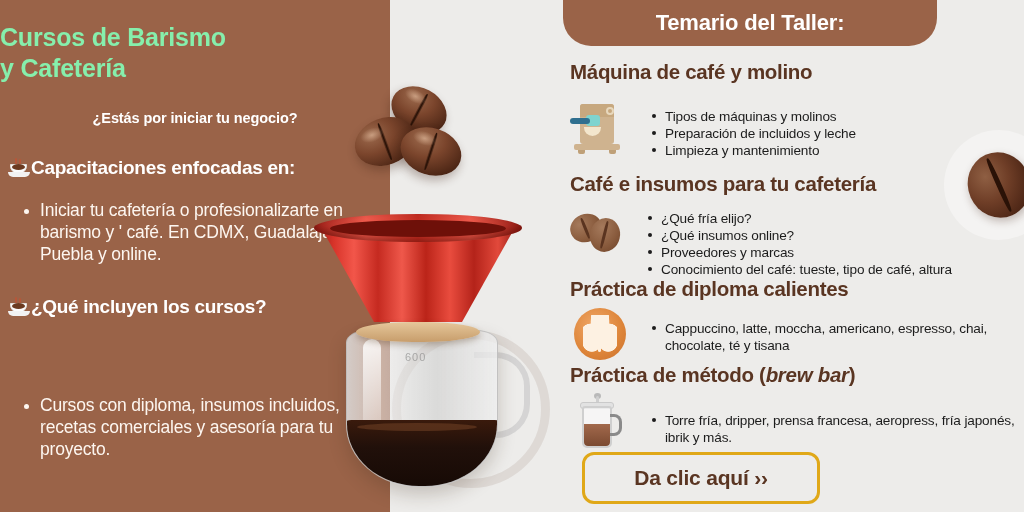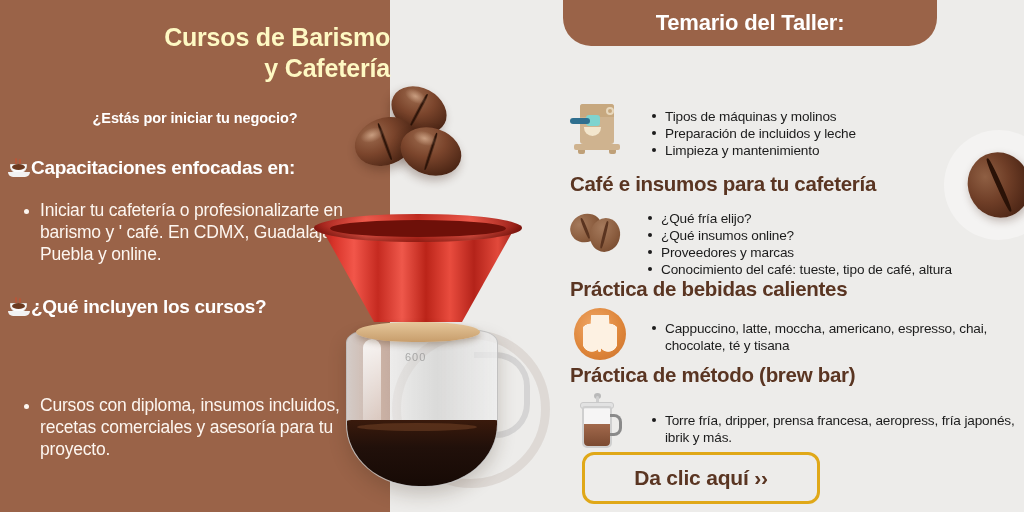--- a/index.html
+++ b/index.html
@@ -11,21 +11,21 @@
   .canvas{position:relative;width:1024px;height:512px;background:#edecea;overflow:hidden;}
 
   
   .left-panel{
     position:absolute;left:0;top:0;width:390px;height:512px;
     background:#9a6348;
     z-index:2;
   }
   .left-title{
     position:absolute;left:0;top:22px;width:390px;
-    text-align:right;color:#fef9c3;
+    text-align:left;color:#86efac;
     font-size:25px;font-weight:bold;line-height:1.22;
     letter-spacing:-0.2px;
   }
   .left-sub{
     position:absolute;left:0;top:110px;width:390px;
     text-align:center;color:#ffffff;
     font-size:14.5px;font-weight:bold;letter-spacing:-0.1px;
   }
   .lead{
     position:absolute;left:8px;width:380px;
@@ -148,21 +148,21 @@
     position:absolute;left:3px;top:0;width:374px;height:46px;
     background:#9a6348;border-radius:0 0 28px 28px;
     display:flex;align-items:center;justify-content:center;
   }
   .pill span{color:#fff;font-size:22px;font-weight:bold;letter-spacing:-0.2px;}
 
   .sec-title{
     position:absolute;left:10px;color:#5a3522;
     font-size:20.5px;font-weight:bold;letter-spacing:-0.3px;white-space:nowrap;
   }
-  .sec-title .ital{}
+  .sec-title .ital{font-style:italic;}
   .t1{top:60px;} .t2{top:172px;text-align:center;} .t3{top:277px;} .t4{top:363px;}
 
   .blist{
     position:absolute;color:#1c1c1c;font-size:13.6px;line-height:1.26;
     margin:8px;padding:0;list-style:none;letter-spacing:-0.15px;
   }
   .blist li{position:relative;padding-left:13px;}
   .blist li:before{content:"";position:absolute;left:0;top:6px;width:4px;height:4px;border-radius:50%;background:#1c1c1c;}
   .b1{left:84px;top:100px;width:375px;}
   .b2{left:80px;top:202px;width:380px;}
@@ -286,20 +286,21 @@
   <div class="edge-bean">
       <span class="crease"></span>
     </div>
 
   <div class="right">
 
     <div class="pill">
       <span>Temario del Taller:</span>
     </div>
 
+    <div class="sec-title t1">Máquina de café y molino</div>
     <div class="ricon ic-machine">
       <span class="chassis"></span>
         <span class="head"></span>
         <span class="knob"></span>
       <span class="wandtip"></span>
         <span class="wand"></span>
         <span class="cup"></span>
       <span class="base"></span>
         <span class="leg1"></span>
         <span class="leg2"></span>
@@ -315,21 +316,21 @@
       <span class="b b1x"></span>
         <span class="b b2x"></span>
     </div>
     <ul class="blist b2">
       <li>¿Qué fría elijo?</li>
       <li>¿Qué insumos online?</li>
       <li>Proveedores y marcas</li>
       <li>Conocimiento del café: tueste, tipo de café, altura</li>
     </ul>
 
-    <div class="sec-title t3">Práctica de bebidas calientes</div>
+    <div class="sec-title t3">Práctica de diploma calientes</div>
     <div class="ricon ic-latte">
       <span class="ring"></span>
         <span class="art"></span>
         <span class="stem"></span>
     </div>
     <ul class="blist b3">
       <li>Cappuccino, latte, moccha, americano, espresso, chai, chocolate, té y tisana</li>
     </ul>
 
     <div class="sec-title t4">

